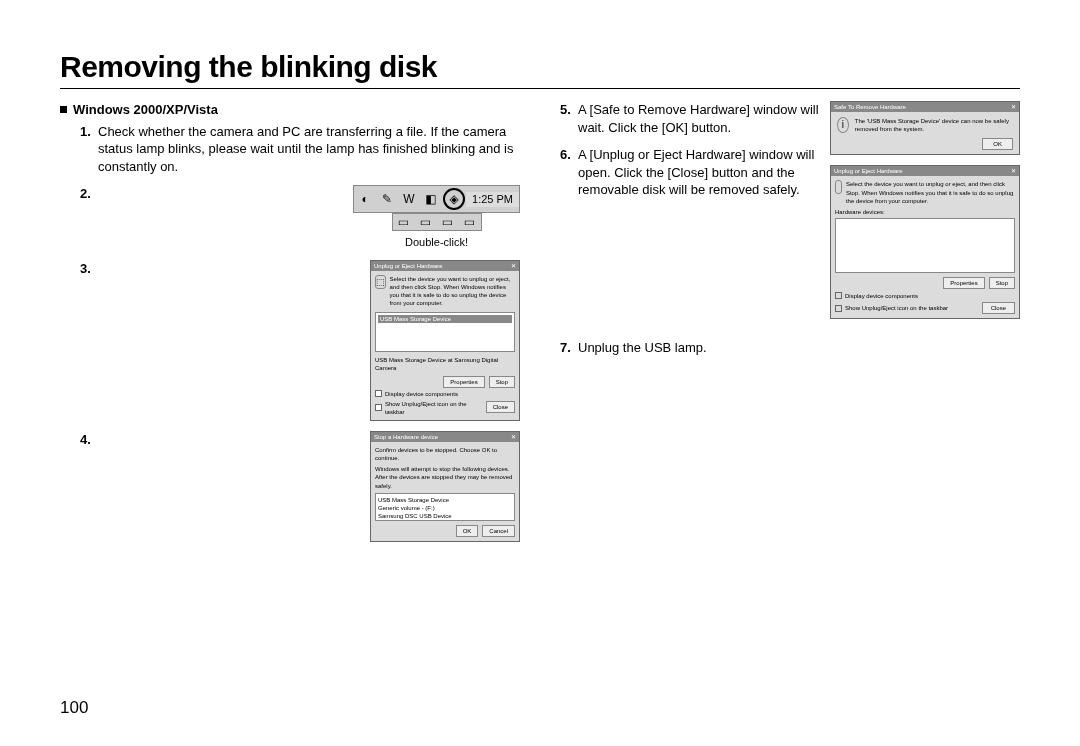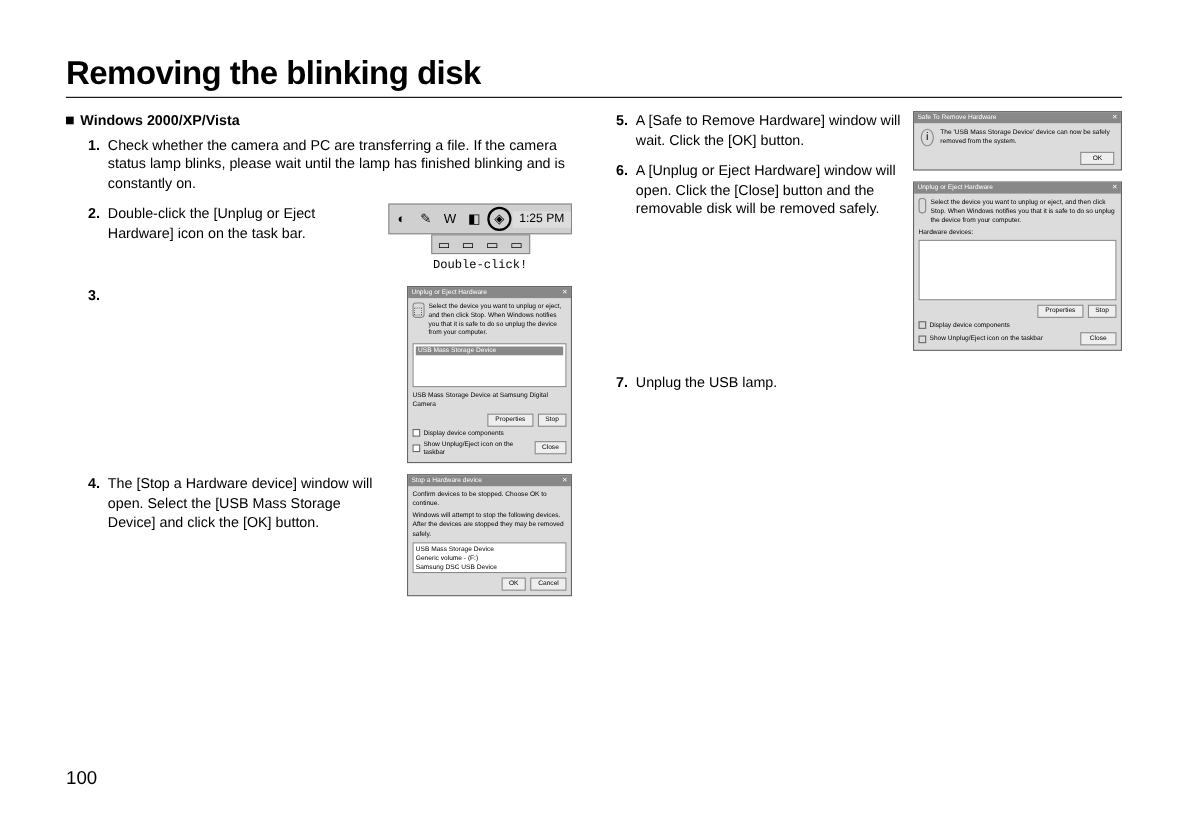--- a/index.html
+++ b/index.html
@@ -90,21 +90,20 @@
   }
   .taskbar .time {
     font-size: 11px;
     padding: 0 6px;
     background: #ddd;
   }
   .caption {
     font-size: 11px;
     text-align: center;
     margin-top: 4px;
-    font-family: Liberation Mono, monospace;
   }
   .dialog {
     width: 150px;
     background: #dcdcdc;
     border: 1px solid #666;
     font-size: 6px;
     filter: grayscale(1);
     margin-left: 10px;
   }
   .dialog .titlebar {
@@ -182,21 +181,20 @@
 
 
     <div class="step">
       <div class="num">1.</div>
       <div class="txt">Check whether the camera and PC are transferring a file. If the camera status lamp blinks, please wait until the lamp has finished blinking and is constantly on.</div>
     </div>
 
     <div class="step-row">
       <div class="step" style="flex:1;">
         <div class="num">2.</div>
-        <div class="txt">Double-click the [Unplug or Eject Hardware] icon on the task bar.</div>
       </div>
       <div class="taskbar-fig">
         <div class="taskbar">
           <span class="iconbox">◐</span>
           <span class="iconbox">✎</span>
           <span class="iconbox">W</span>
           <span class="iconbox">◧</span>
           <span class="iconbox circled">◈</span>
           <span class="time">1:25 PM</span>
         </div>
@@ -243,21 +241,20 @@
               </div>
             <div class="btn">Close</div>
           </div>
         </div>
       </div>
     </div>
 
     <div class="step-row">
       <div class="step" style="flex:1;">
         <div class="num">4.</div>
-        <div class="txt">The [Stop a Hardware device] window will open. Select the [USB Mass Storage Device] and click the [OK] button.</div>
       </div>
       <div class="dialog">
         <div class="titlebar">
           <span>Stop a Hardware device</span>
           <span>✕</span>
         </div>
         <div class="body">
           <div>Confirm devices to be stopped. Choose OK to continue.</div>
           <div style="margin-top:3px;">Windows will attempt to stop the following devices. After the devices are stopped they may be removed safely.</div>
           <div class="listbox listbox2" style="margin-top:3px;">

